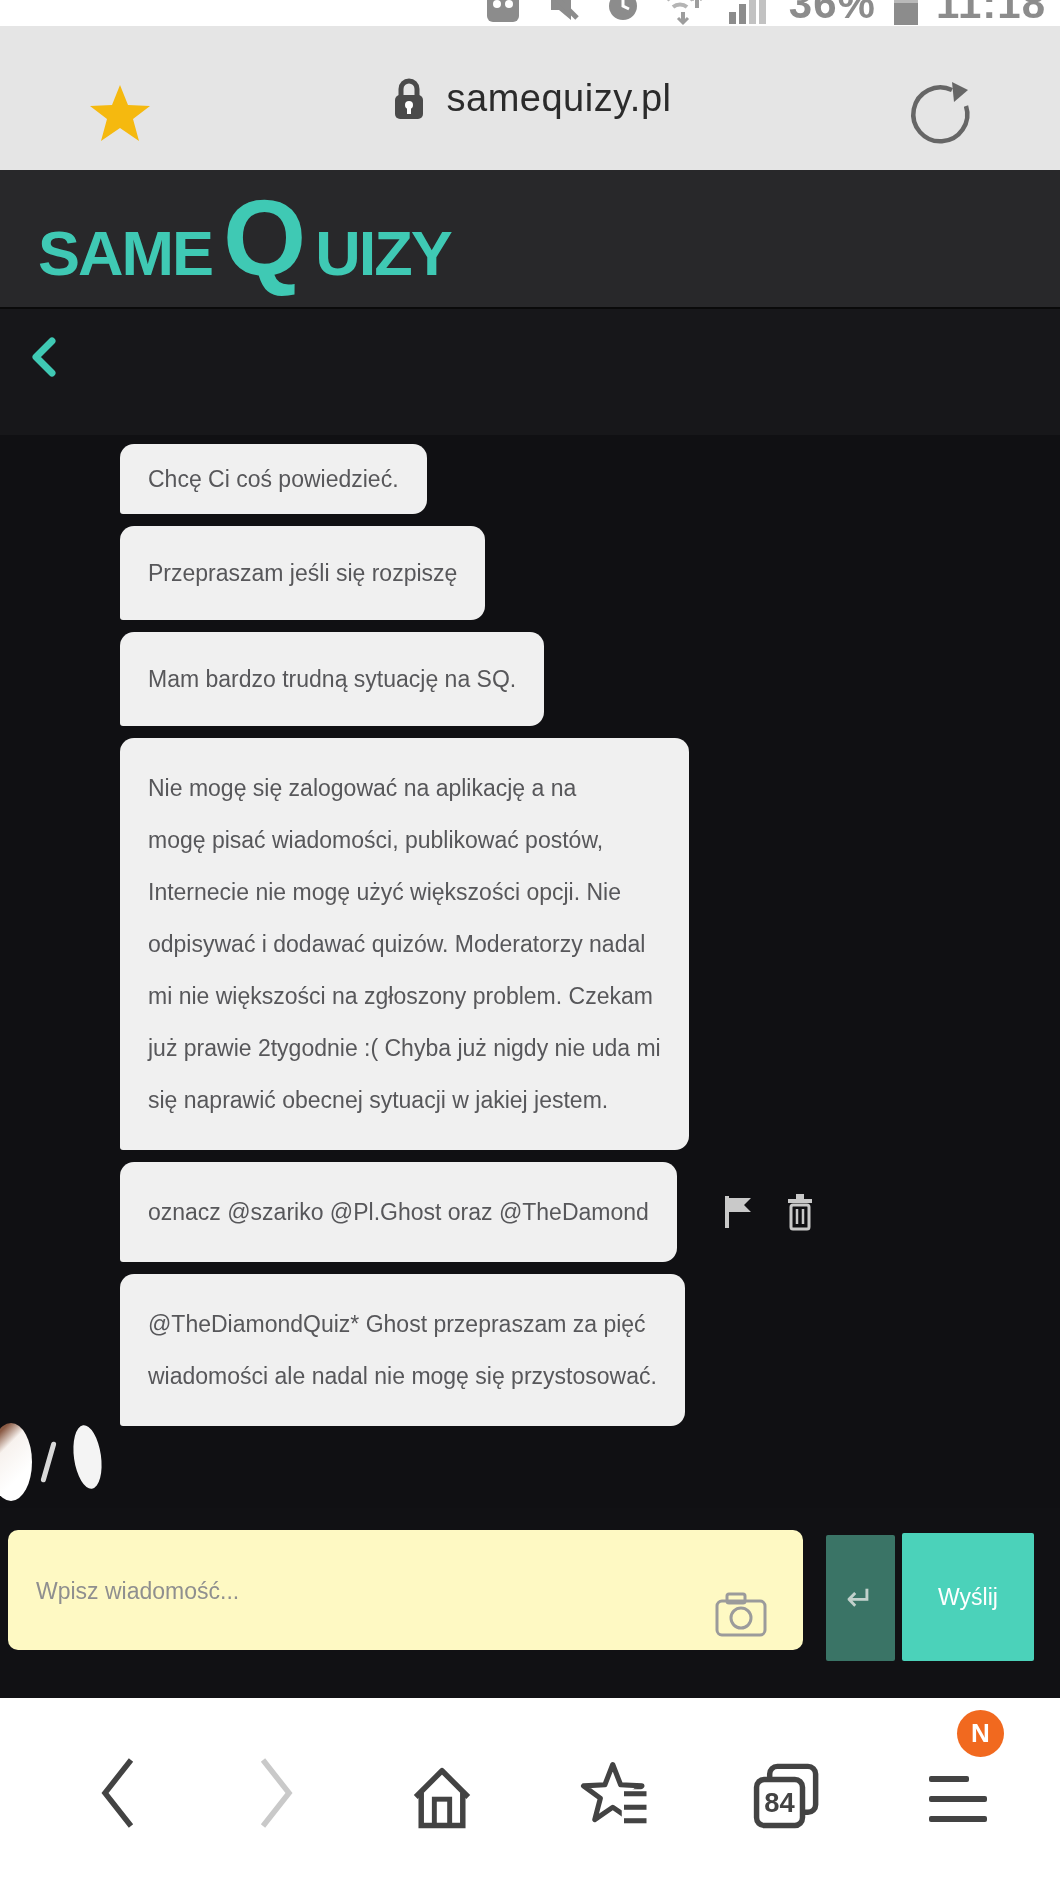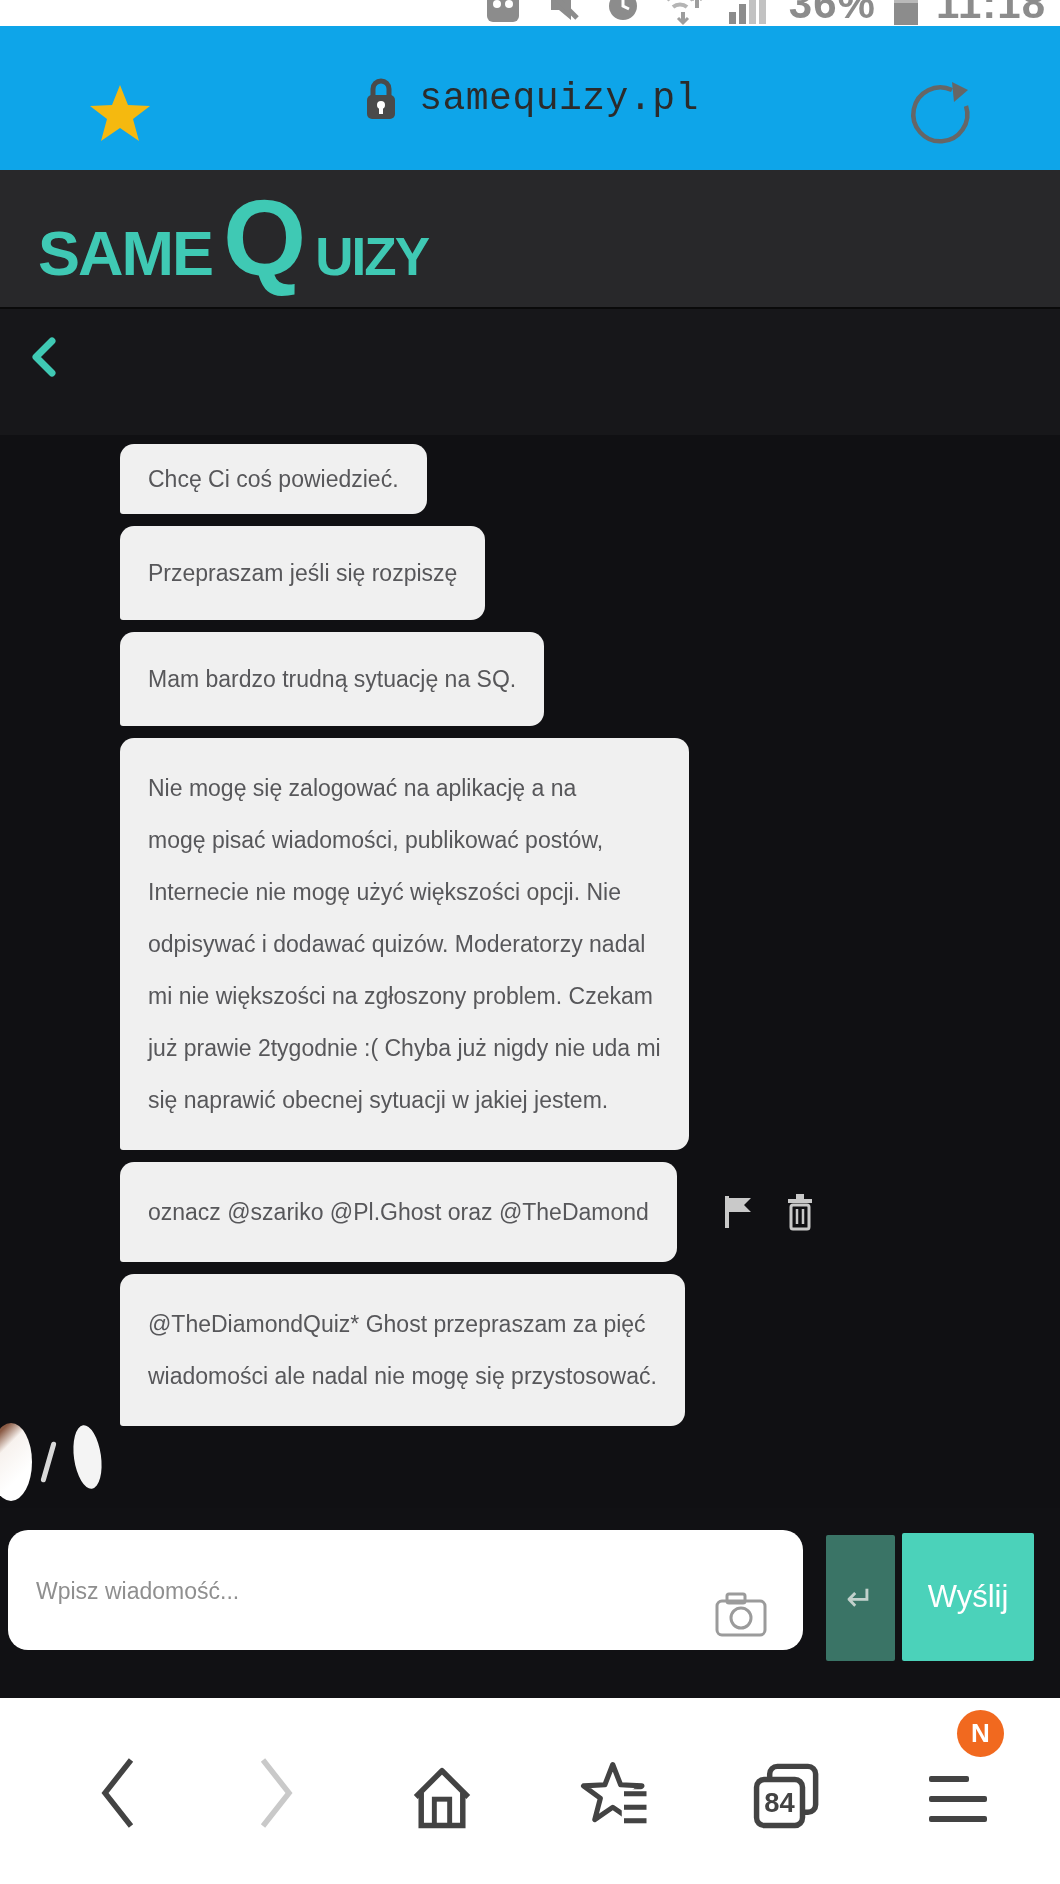--- a/index.html
+++ b/index.html
@@ -6,32 +6,32 @@
   .screen{position:relative;width:1060px;height:1884px;background:#ffffff;overflow:hidden;
           font-family:"Liberation Sans","DejaVu Sans",sans-serif;margin:0 auto;}
 
   
   .statusbar{position:absolute;top:0;left:0;right:0;height:26px;background:#fff;overflow:hidden;}
   .status-row{position:absolute;top:-20px;right:14px;display:flex;align-items:center;gap:16px;color:#8c8c8c;}
   .status-row svg{display:block;}
   .status-text{font-size:42px;font-weight:bold;color:#8c8c8c;letter-spacing:1px;}
 
   
-  .addressbar{position:absolute;top:26px;left:0;right:0;height:144px;background:#0ea5e9;font-family:Liberation Mono, monospace;}
+  .addressbar{position:absolute;top:26px;left:0;right:0;height:144px;background:#e5e5e5;}
   .bk-star{position:absolute;left:88px;top:56px;}
   .addr-center{position:absolute;left:0;right:0;top:0;height:144px;display:flex;align-items:center;justify-content:center;gap:18px;}
   .addr-url{font-size:38px;color:#2b2b2b;letter-spacing:0.5px;}
   .refresh{position:absolute;left:908px;top:54px;}
 
   
   .siteheader{position:absolute;top:170px;left:0;right:0;height:137px;background:#28282a;}
   .logo{position:absolute;left:38px;bottom:18px;display:flex;align-items:baseline;color:#3fc9b4;font-weight:bold;letter-spacing:-2px;gap:10px;}
   .logo .lg-a{font-size:63px;}
   .logo .lg-q{font-size:107px;line-height:0.9;margin:0 1px;}
-  .logo .lg-b{font-size:53px;}
+  .logo .lg-b{font-size:63px;}
   .hdr-search{position:absolute;left:838px;top:216px;}
   .hdr-plus{position:absolute;left:938px;top:214px;}
 
   
   .subbar{position:absolute;top:307px;left:0;right:0;height:128px;background:#17171a;border-top:2px solid #0a0a0a;}
   .back-chip{position:absolute;left:26px;top:24px;}
 
   
   .chat{position:absolute;top:435px;left:0;right:0;height:1073px;background:#101013;overflow:hidden;}
   .msg-list{padding-top:9px;}
@@ -44,29 +44,29 @@
   .msg-actions{display:flex;gap:28px;margin-left:42px;margin-bottom:30px;}
   .msg-actions svg{display:block;}
   .avatar-frag{position:absolute;}
   .frag1{left:-10px;top:988px;width:42px;height:78px;border-radius:50%;
          background:linear-gradient(135deg,#8a5a44 0 16%,#f7f2ee 34%,#ffffff 70%);}
   .frag2{left:46px;top:1006px;width:5px;height:42px;background:#d9d9d9;border-radius:3px;transform:rotate(16deg);}
   .frag3{left:74px;top:990px;width:27px;height:64px;background:#f4f4f4;border-radius:50%;transform:rotate(-8deg);}
 
   
   .inputpanel{position:absolute;top:1508px;left:0;right:0;height:190px;background:#111114;}
-  .field{position:absolute;left:8px;top:22px;width:795px;height:120px;background:#ffffff;border-radius:20px;}
+  .field{position:absolute;left:8px;top:22px;width:795px;height:120px;background:#fef9c3;border-radius:10px;}
   .field input{position:absolute;left:26px;top:0;width:620px;height:120px;background:transparent;border:none;outline:none;
                font-family:inherit;font-size:23px;color:#6f6f6f;}
   .field input::placeholder{color:#8f8f8f;opacity:1;}
   .field .cam{position:absolute;right:34px;bottom:12px;}
   .enter-btn{position:absolute;left:826px;top:27px;width:69px;height:126px;background:#3a7466;border:none;border-radius:2px;
              color:#c2d1cc;font-size:34px;display:flex;align-items:center;justify-content:center;cursor:pointer;font-family:inherit;}
   .send-btn{position:absolute;left:902px;top:25px;width:132px;height:128px;background:#4bd2ba;border:none;border-radius:2px;
-            color:#ffffff;font-size:31px;display:flex;align-items:center;justify-content:center;cursor:pointer;font-family:inherit;}
+            color:#ffffff;font-size:23px;display:flex;align-items:center;justify-content:center;cursor:pointer;font-family:inherit;}
 
   
   .navbar{position:absolute;top:1698px;left:0;right:0;height:186px;background:#ffffff;}
   .nav-item{position:absolute;top:24px;width:90px;height:110px;display:flex;align-items:flex-end;justify-content:center;}
   .n1{left:74px;} .n2{left:230px;} .n3{left:397px;} .n4{left:570px;} .n5{left:740px;} .n6{left:913px;}
   .badge{position:absolute;left:957px;top:12px;width:47px;height:47px;border-radius:50%;background:#f1691f;
          color:#fff;font-size:26px;font-weight:bold;display:flex;align-items:center;justify-content:center;}
 </style>
 </head>
 <body>

